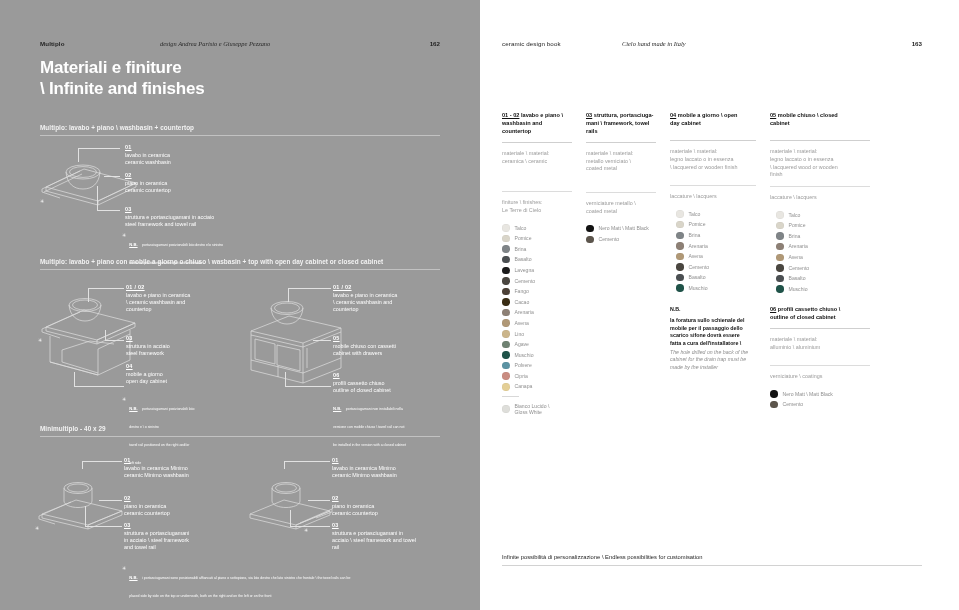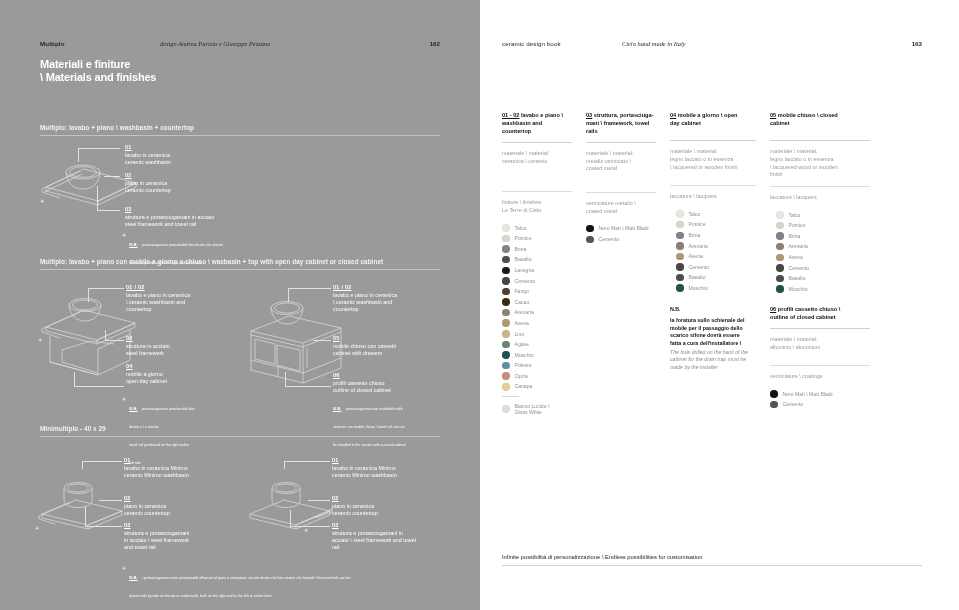--- a/index.html
+++ b/index.html
@@ -37,21 +37,21 @@
   }
   .lp-head .brand{font-weight:bold;letter-spacing:.1px;width:120px;}
   .lp-head .credit{
     flex:1;font-family:"Liberation Serif",serif;font-style:italic;font-size:6.4px;
     color:#2a2a2a;
   }
   .lp-head .pageno{font-weight:bold;font-size:6.2px;color:#1f1f1f;text-align:right;width:30px;}
 
   .lp-title{
     position:absolute;left:40px;top:58px;
-    font-size:11px;line-height:1.22;font-weight:bold;color:#ffffff;
+    font-size:17px;line-height:1.22;font-weight:bold;color:#ffffff;
     letter-spacing:-.2px;
   }
 
   
   .sec{position:absolute;left:40px;width:400px;}
   .sec-title{
     font-size:6.4px;font-weight:bold;color:#f2f2f2;letter-spacing:.05px;
     padding-bottom:4px;
   }
   .sec-rule{height:1px;background:#c2c2c2;width:100%;}
@@ -141,21 +141,21 @@
   <div class="page-left">
 
     <div class="lp-head">
       <div class="brand">Multiplo</div>
       <div class="credit">design Andrea Parisio e Giuseppe Pezzano</div>
       <div class="pageno">162</div>
     </div>
 
     <div class="lp-title">
       <div>Materiali e finiture</div>
-      <div>\ Materials and finishes</div>
+      <div>\ Infinite and finishes</div>
     </div>
 
     <div class="sec" style="top:124px;">
       <div class="sec-title">Multiplo: lavabo + piano \ washbasin + countertop</div>
       <div class="sec-rule"></div>
     </div>
 
     <div class="drawing" style="left:40px;top:145px;">
       <svg width="120" height="70" viewBox="0 0 120 70" fill="none" stroke="#e0e0e0" stroke-width="0.7">
 

